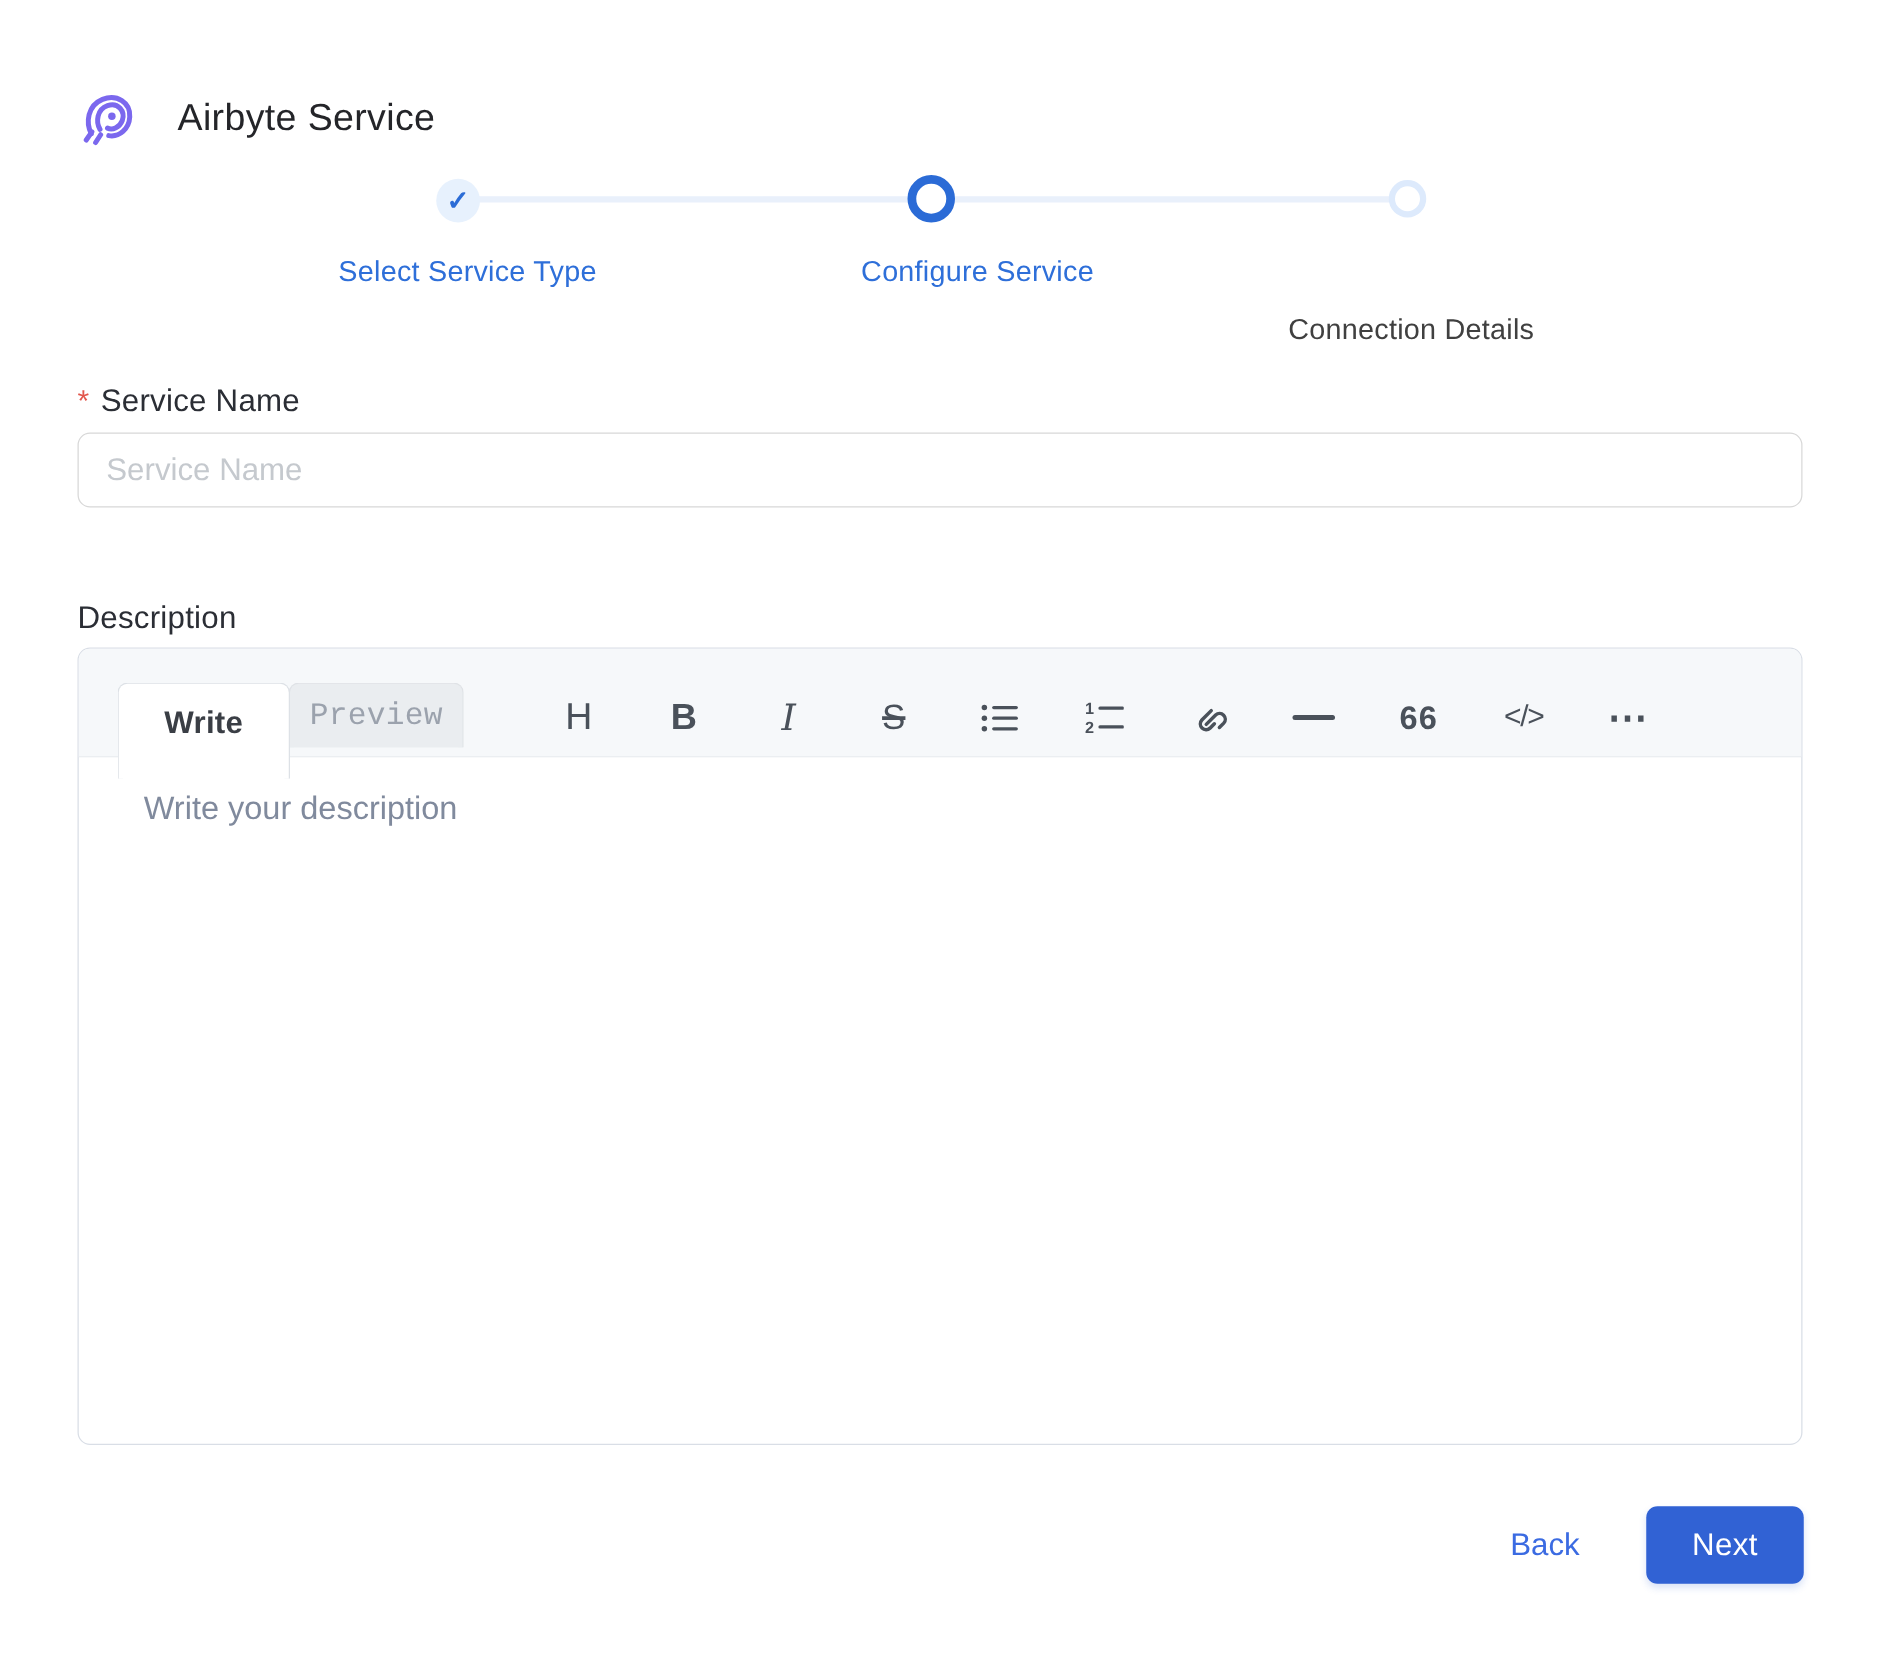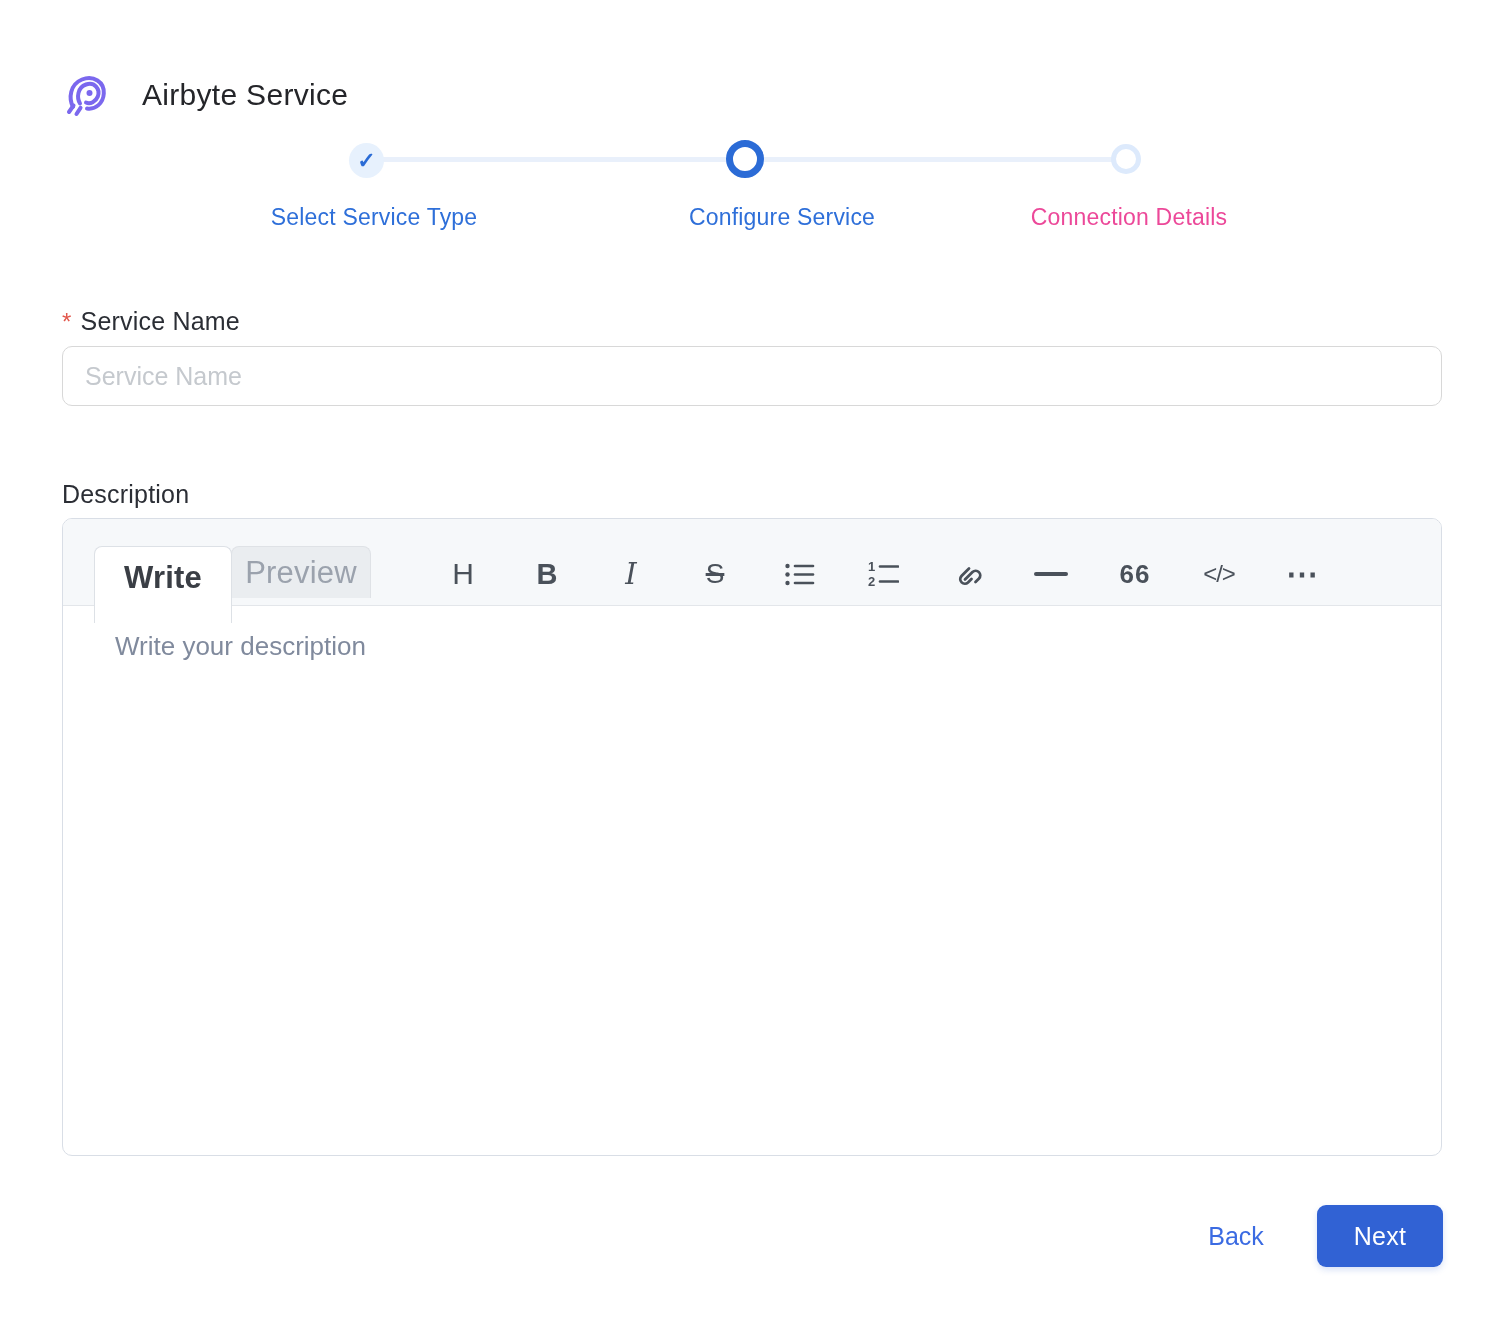--- a/index.html
+++ b/index.html
@@ -52,21 +52,21 @@
     left: 1111px; top: 144px; width: 30px; height: 30px;
     background: #ffffff; border: 5px solid #ddeafc;
   }
 
   .step-label {
     position: absolute; top: 204px; width: 320px;
     text-align: center; font-size: 23px; letter-spacing: 0.2px;
   }
   .step-label.s1 { left: 214px; color: #2e6fd9; }
   .step-label.s2 { left: 622px; color: #2e6fd9; }
-  .step-label.s3 { left: 969px; color: #ec4899; }
+  .step-label.s3 { left: 969px; color: #404040; margin-top: 46px; }
 
   
   .field-label {
     position: absolute; left: 62px;
     font-size: 25px; color: #2b2e35; letter-spacing: 0.2px; margin-top: 16px;
   }
   .field-label.name-label { top: 291px; }
   .field-label.desc-label { top: 464px; text-align: center; }
   .req { color: #e2574c; margin-right: 9px; font-size: 24px; }
 
@@ -89,34 +89,34 @@
     background: #ffffff;
   }
   .editor-toolbar {
     position: absolute; left: 0; top: 0; right: 0; height: 86px;
     background: #f6f8fa; border-bottom: 1.5px solid #e3e6ea;
     border-radius: 9px 9px 0 0;
   }
   .tab {
     position: absolute; box-sizing: border-box;
     display: flex; align-items: center; justify-content: center;
-    font-size: 31px; letter-spacing: 0.2px; cursor: pointer;
+    font-size: 25px; letter-spacing: 0.2px; cursor: pointer;
   }
   .tab.write {
     left: 31px; top: 27px; width: 138px; height: 77px;
     background: #ffffff; border: 1.5px solid #dde1e6; border-bottom: none;
     border-radius: 8px 8px 0 0; z-index: 3;
     color: #3a3e45; font-weight: 600;
     padding-bottom: 14px;
   }
   .tab.preview {
     left: 168px; top: 27px; width: 140px; height: 52px;
     background: #eaedf0; border: 1.5px solid #dfe2e6; border-bottom: none;
     border-radius: 8px 8px 0 0; z-index: 1;
-    color: #9ba2ad; font-weight: 500;
+    color: #9ba2ad; font-weight: 500; font-family: Liberation Mono, monospace;
   }
 
   .tools {
     position: absolute; left: 358px; top: 26px; height: 58px;
     display: flex; z-index: 2;
   }
   .tool {
     width: 84px; height: 58px;
     display: flex; align-items: center; justify-content: center;
     color: #4a515a; cursor: pointer;

